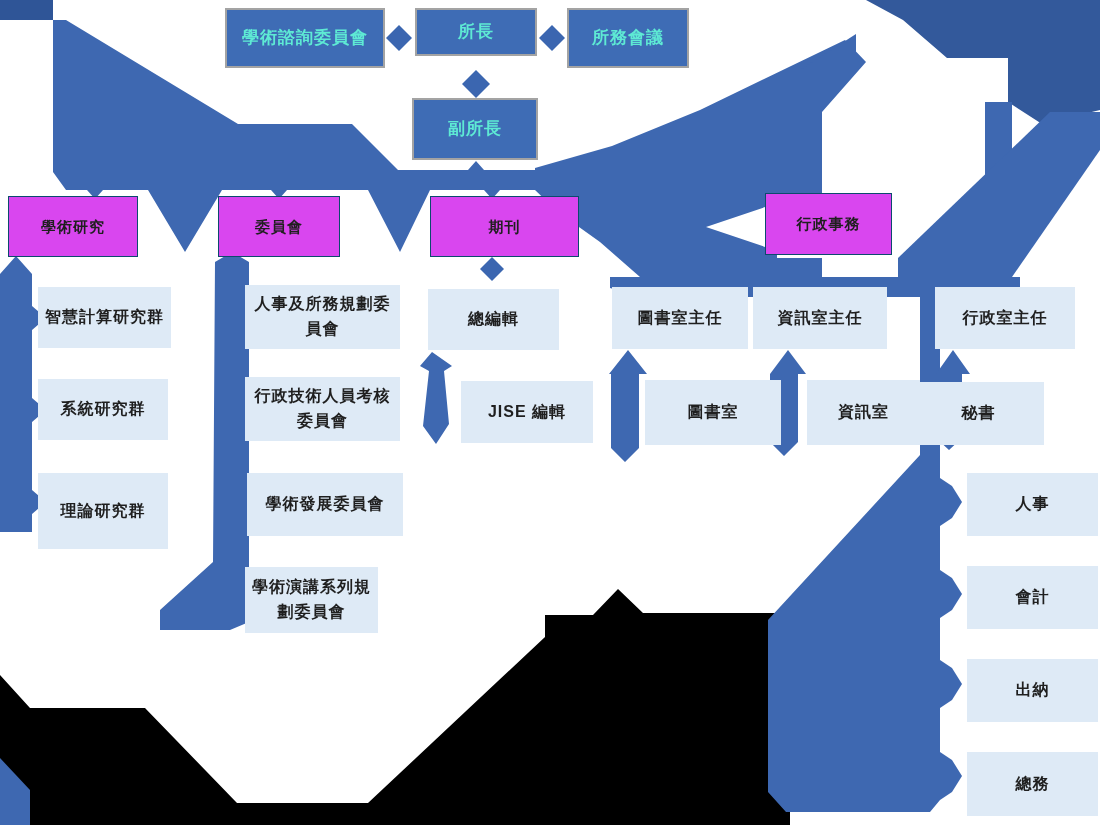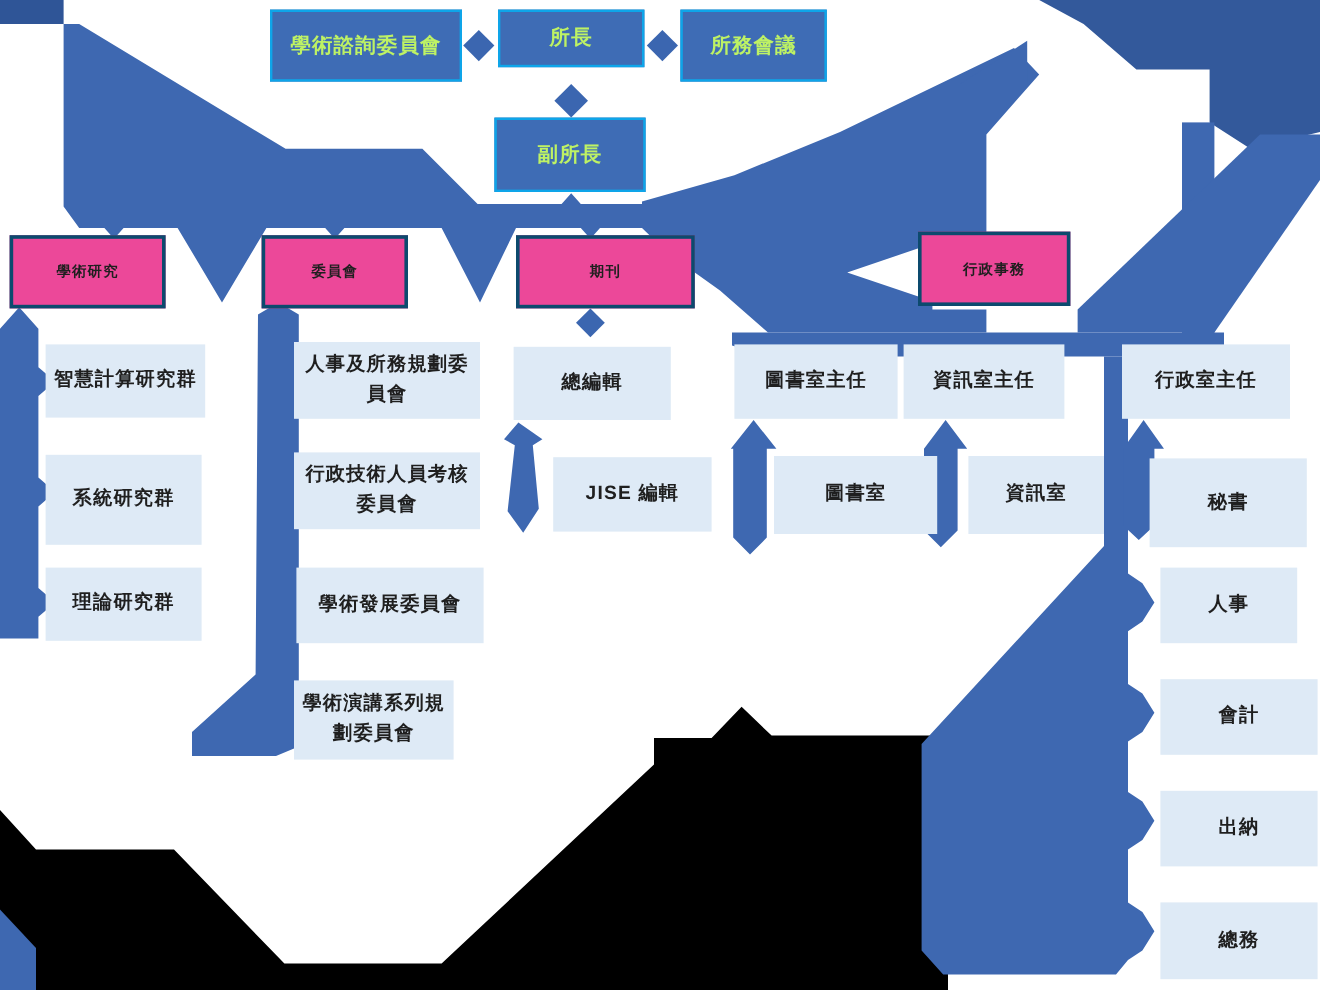--- a/index.html
+++ b/index.html
@@ -5,22 +5,22 @@
   html,body{margin:0;padding:0;background:#fff;}
   #stage{
     position:relative;width:1100px;height:825px;overflow:hidden;background:#fff;
     font-family:"Liberation Sans","DejaVu Sans",sans-serif;
   }
   #shapes{position:absolute;left:0;top:0;width:1100px;height:825px;z-index:1;}
   .box{
     position:absolute;z-index:2;display:flex;align-items:center;justify-content:center;
     text-align:center;font-weight:700;letter-spacing:1px;line-height:1.55;box-sizing:border-box;
   }
-  .dark{background:#3E6CB5;border:2px solid #0ea5e9;color:#bef264;font-size:17px;}
-  .mid{background:#ec4899;border:3px solid #0c4a6e;color:#1F1F1F;font-size:12px;}
+  .dark{background:#3E6CB5;border:2px solid #a3a3a3;color:#5eead4;font-size:17px;}
+  .mid{background:#d946ef;border:1px solid #0c4a6e;color:#1F1F1F;font-size:15px;}
   .light{background:#DEEAF6;color:#1F1F1F;font-size:16px;padding:2px 6px;}
 </style>
 </head>
 <body>
 
 <div id="stage">
 
   <svg id="shapes" viewBox="0 0 1100 825" xmlns="http://www.w3.org/2000/svg">
 
     <polygon fill="#000000" points="0,675 30,708 145,708 237,803 368,803 545,637 545,615 593,615 618,589 643,613 790,613 790,825 0,825"></polygon>
@@ -53,37 +53,37 @@
   <div class="box dark" style="left:415px;top:8px;width:122px;height:48px">所長</div>
   <div class="box dark" style="left:567px;top:8px;width:122px;height:60px">所務會議</div>
   <div class="box dark" style="left:412px;top:98px;width:126px;height:62px">副所長</div>
 
   <div class="box mid" style="left:8px;top:196px;width:130px;height:61px">學術研究</div>
   <div class="box mid" style="left:218px;top:196px;width:122px;height:61px">委員會</div>
   <div class="box mid" style="left:430px;top:196px;width:149px;height:61px">期刊</div>
   <div class="box mid" style="left:765px;top:193px;width:127px;height:62px">行政事務</div>
 
   <div class="box light" style="left:38px;top:287px;width:133px;height:61px">智慧計算研究群</div>
-  <div class="box light" style="left:38px;top:379px;width:130px;height:75px">系統研究群</div>
-  <div class="box light" style="left:38px;top:473px;width:130px;height:61px">理論研究群</div>
+  <div class="box light" style="left:38px;top:379px;width:130px;height:61px">系統研究群</div>
+  <div class="box light" style="left:38px;top:473px;width:130px;height:76px">理論研究群</div>
 
   <div class="box light" style="left:245px;top:285px;width:155px;height:64px">人事及所務規劃委員會</div>
   <div class="box light" style="left:245px;top:377px;width:155px;height:64px">行政技術人員考核委員會</div>
   <div class="box light" style="left:247px;top:473px;width:156px;height:63px">學術發展委員會</div>
   <div class="box light" style="left:245px;top:567px;width:133px;height:66px">學術演講系列規劃委員會</div>
 
   <div class="box light" style="left:428px;top:289px;width:131px;height:61px">總編輯</div>
   <div class="box light" style="left:461px;top:381px;width:132px;height:62px">JISE 編輯</div>
 
   <div class="box light" style="left:612px;top:287px;width:136px;height:62px">圖書室主任</div>
   <div class="box light" style="left:753px;top:287px;width:134px;height:62px">資訊室主任</div>
   <div class="box light" style="left:935px;top:287px;width:140px;height:62px">行政室主任</div>
 
   <div class="box light" style="left:645px;top:380px;width:136px;height:65px">圖書室</div>
   <div class="box light" style="left:807px;top:380px;width:113px;height:65px">資訊室</div>
 
-  <div class="box light" style="left:958px;top:382px;width:131px;height:74px">秘書</div>
-  <div class="box light" style="left:967px;top:473px;width:114px;height:63px">人事</div>
+  <div class="box light" style="left:913px;top:382px;width:131px;height:63px">秘書</div>
+  <div class="box light" style="left:967px;top:473px;width:131px;height:63px">人事</div>
   <div class="box light" style="left:967px;top:566px;width:131px;height:63px">會計</div>
   <div class="box light" style="left:967px;top:659px;width:131px;height:63px">出納</div>
   <div class="box light" style="left:967px;top:752px;width:131px;height:64px">總務</div>
 
 </div>
 
 </body></html>

